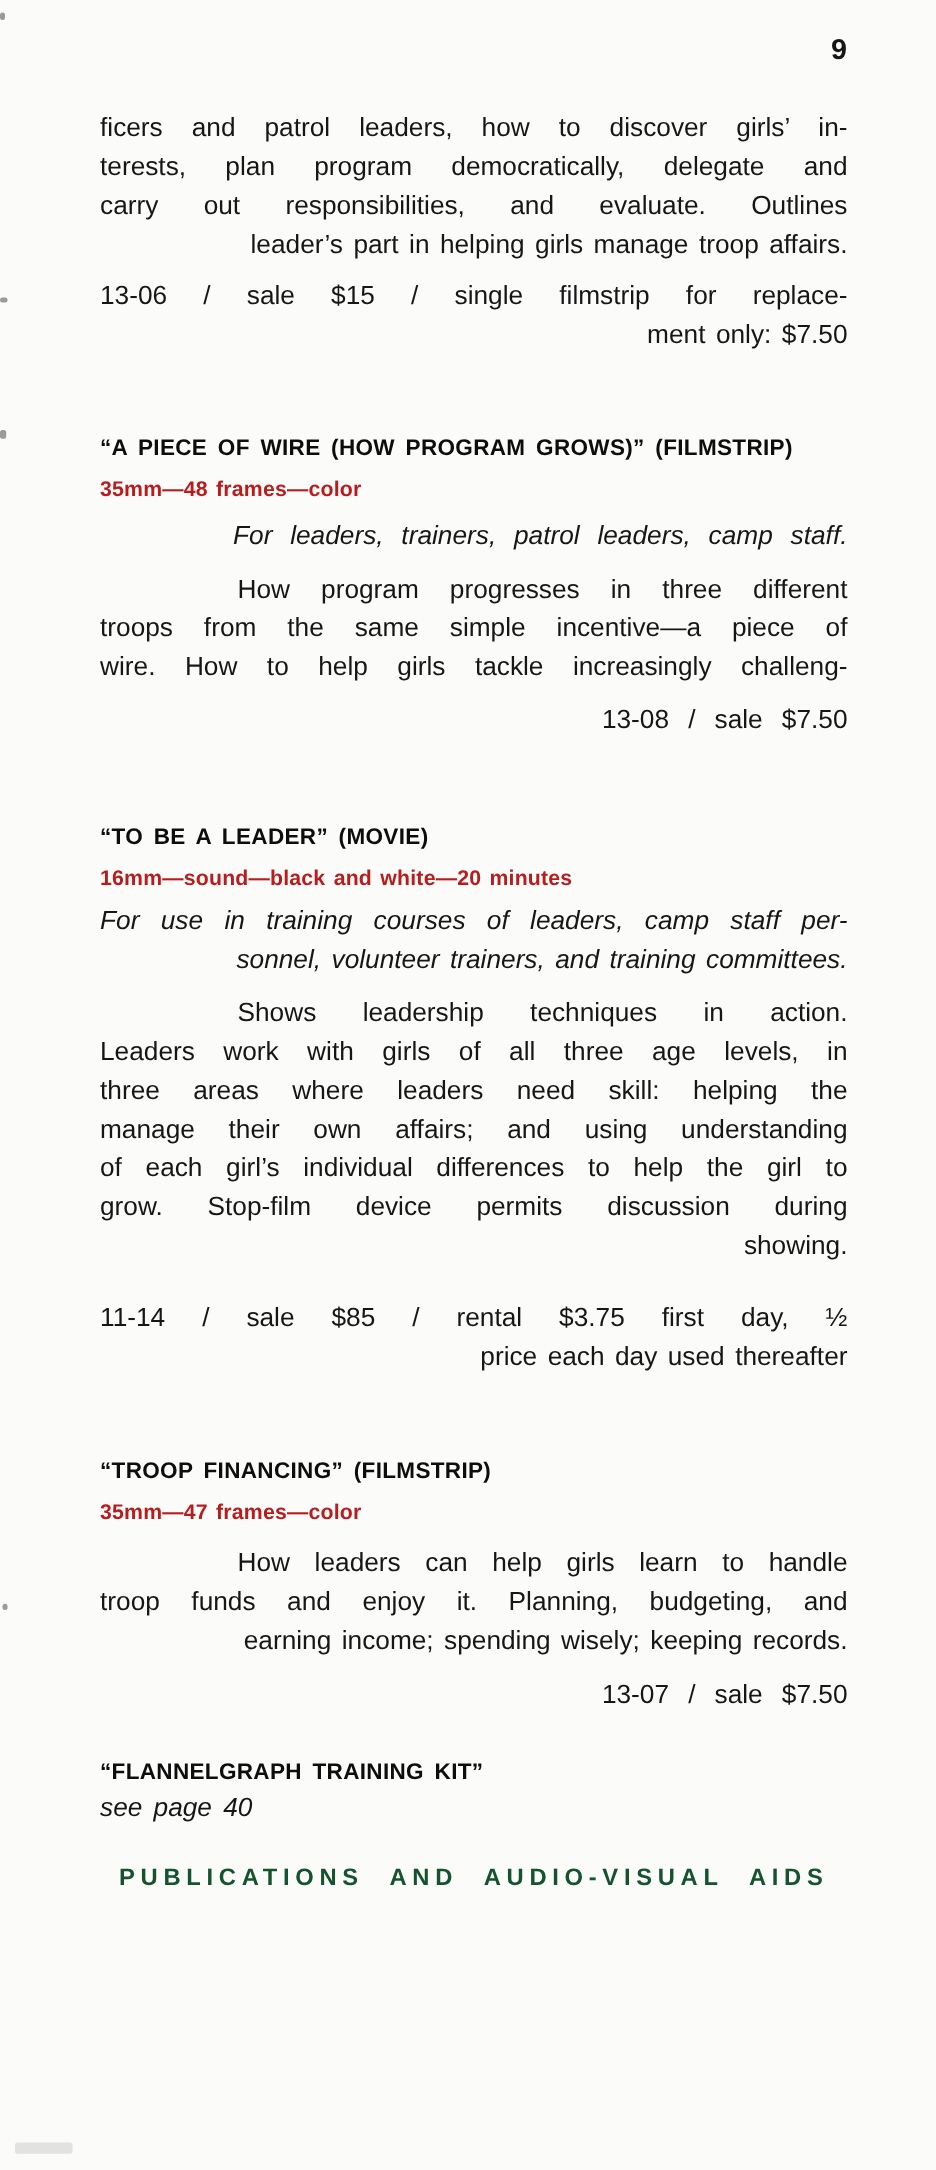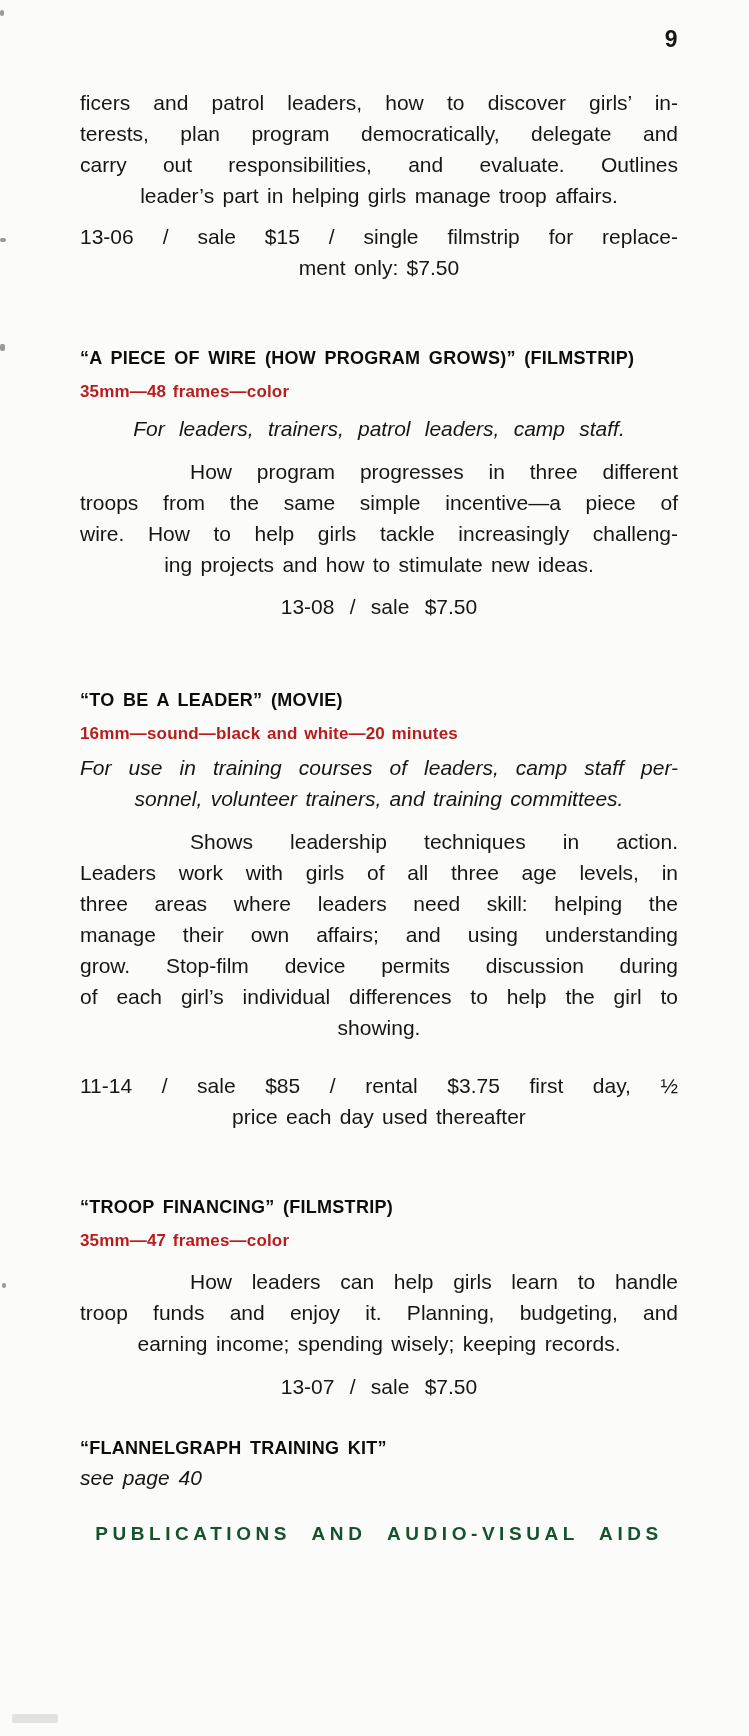--- a/index.html
+++ b/index.html
@@ -11,21 +11,21 @@
     overflow:hidden;
     position:relative;
     -webkit-font-smoothing:antialiased;
   }
   .col{
     width:598px;
     padding:24px 71px 0 80px;
   }
   
   .para{font-size:21px;line-height:31px;word-spacing:0.12em;}
-  .line{text-align:center;white-space:normal;}
+  .line{text-align:right;white-space:normal;}
   .line.just{text-align:justify;text-align-last:justify;}
   .line.indent{text-indent:110px;}
   .price .line:only-child{word-spacing:0.45em;}
   .audience{font-style:italic;}
   .audience .line:only-child{word-spacing:0.4em;}
 
   .page-number{
     font-size:23px;font-weight:bold;line-height:31px;
     text-align:right;letter-spacing:0.02em;
   }
@@ -85,41 +85,40 @@
   <section>
     <h2 class="title mt-entry1">“A PIECE OF WIRE (HOW PROGRAM GROWS)” (FILMSTRIP)</h2>
     <div class="spec">35mm—48 frames—color</div>
     <div class="para audience aud-1">
         <div class="line">For leaders, trainers, patrol leaders, camp staff.</div>
       </div>
     <div class="para mt-12">
         <div class="line just indent">How program progresses in three different</div>
         <div class="line just">troops from the same simple incentive—a piece of</div>
         <div class="line just">wire. How to help girls tackle increasingly challeng-</div>
-        <div class="line">ing projects and how to stimulate new ideas.</div>
       </div>
     <div class="para price mt-11">
         <div class="line">13-08 / sale $7.50</div>
       </div>
   </section>
 
   <section>
     <h2 class="title mt-entry2">“TO BE A LEADER” (MOVIE)</h2>
     <div class="spec">16mm—sound—black and white—20 minutes</div>
     <div class="para audience aud-m">
         <div class="line just">For use in training courses of leaders, camp staff per-</div>
         <div class="line">sonnel, volunteer trainers, and training committees.</div>
       </div>
     <div class="para mt-12">
         <div class="line just indent">Shows leadership techniques in action.</div>
         <div class="line just">Leaders work with girls of all three age levels, in</div>
         <div class="line just">three areas where leaders need skill: helping the</div>
         <div class="line just">manage their own affairs; and using understanding</div>
+        <div class="line just">of each girl’s individual differences to help the girl to</div>
         <div class="line just">grow. Stop-film device permits discussion during</div>
-        <div class="line just">of each girl’s individual differences to help the girl to</div>
         <div class="line">showing.</div>
       </div>
     <div class="para price mt-27">
         <div class="line just">11-14 / sale $85 / rental $3.75 first day, ½</div>
         <div class="line">price each day used thereafter</div>
       </div>
   </section>
 
   <section>
     <h2 class="title mt-entry3">“TROOP FINANCING” (FILMSTRIP)</h2>

